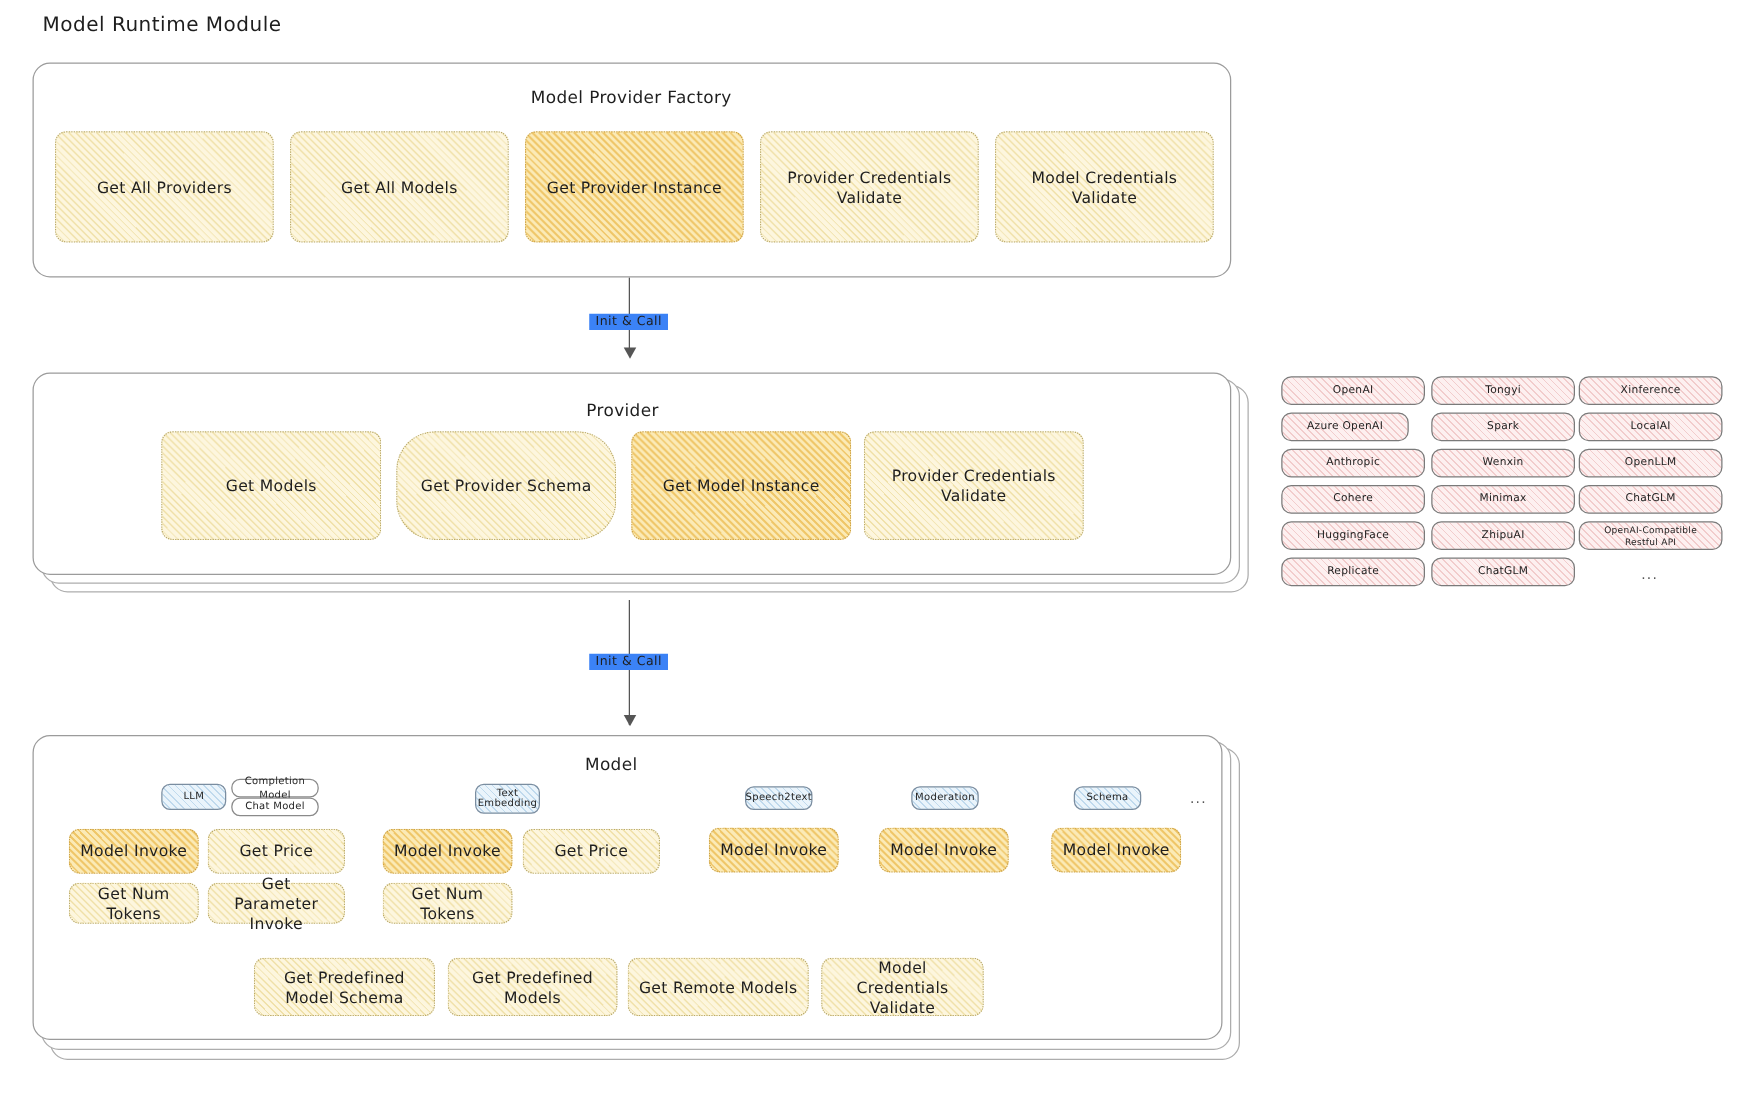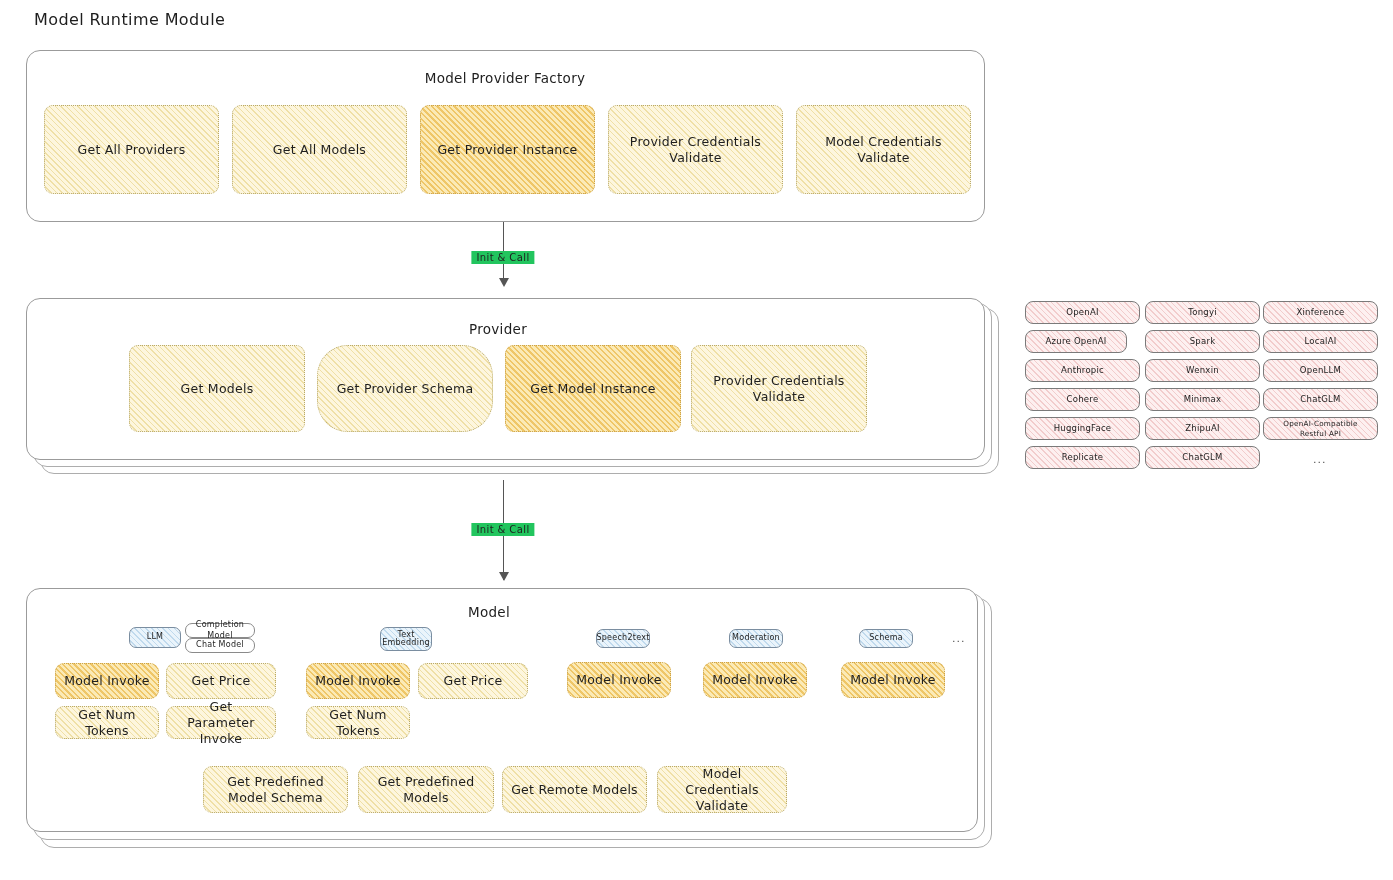--- a/index.html
+++ b/index.html
@@ -138,21 +138,21 @@
     position: absolute;
     width: 0; height: 0;
     border-left: 5px solid transparent;
     border-right: 5px solid transparent;
     border-top: 9px solid #555555;
   }
   .arrow-label {
     position: absolute;
     font-size: 10px;
     color: #1e1e1e;
-    background: #22c55e;
+    background: #3b82f6;
     padding: 1px 5px;
     white-space: nowrap;
     transform: translateX(-50%);
     letter-spacing: 0.4px;
     text-align: center;
   }
 
   .ellipsis {
     position: absolute;
     font-size: 11px;

